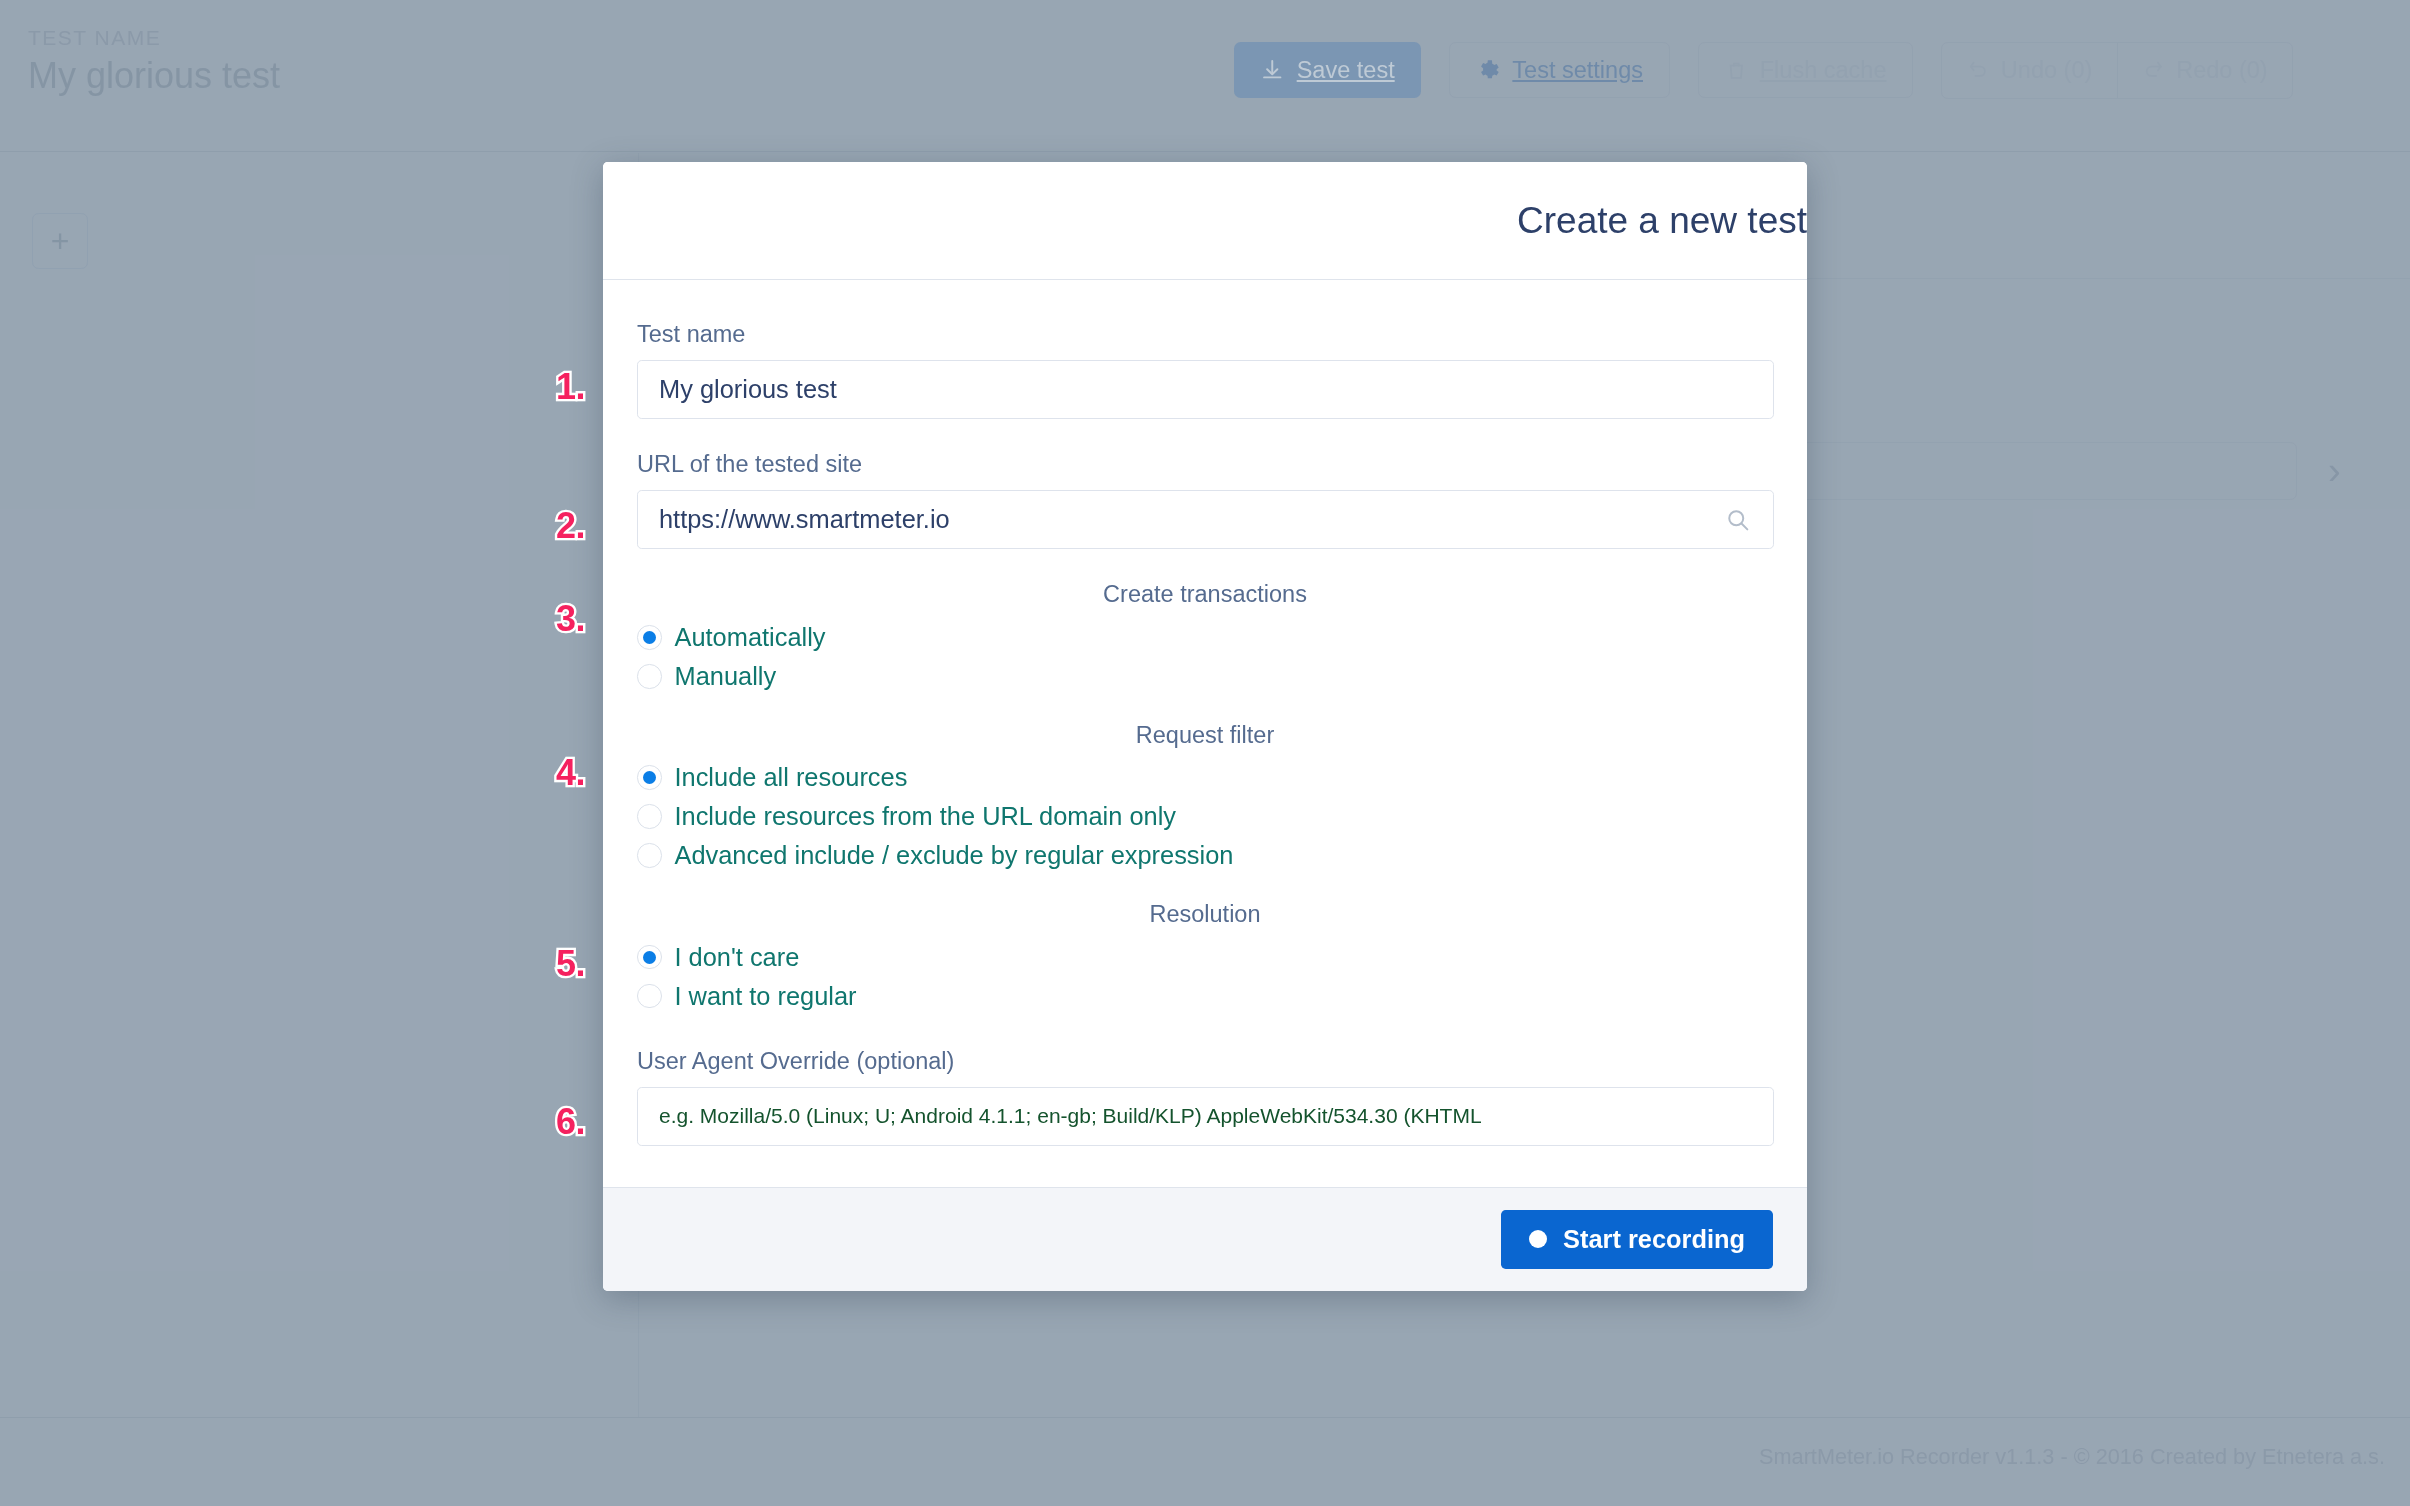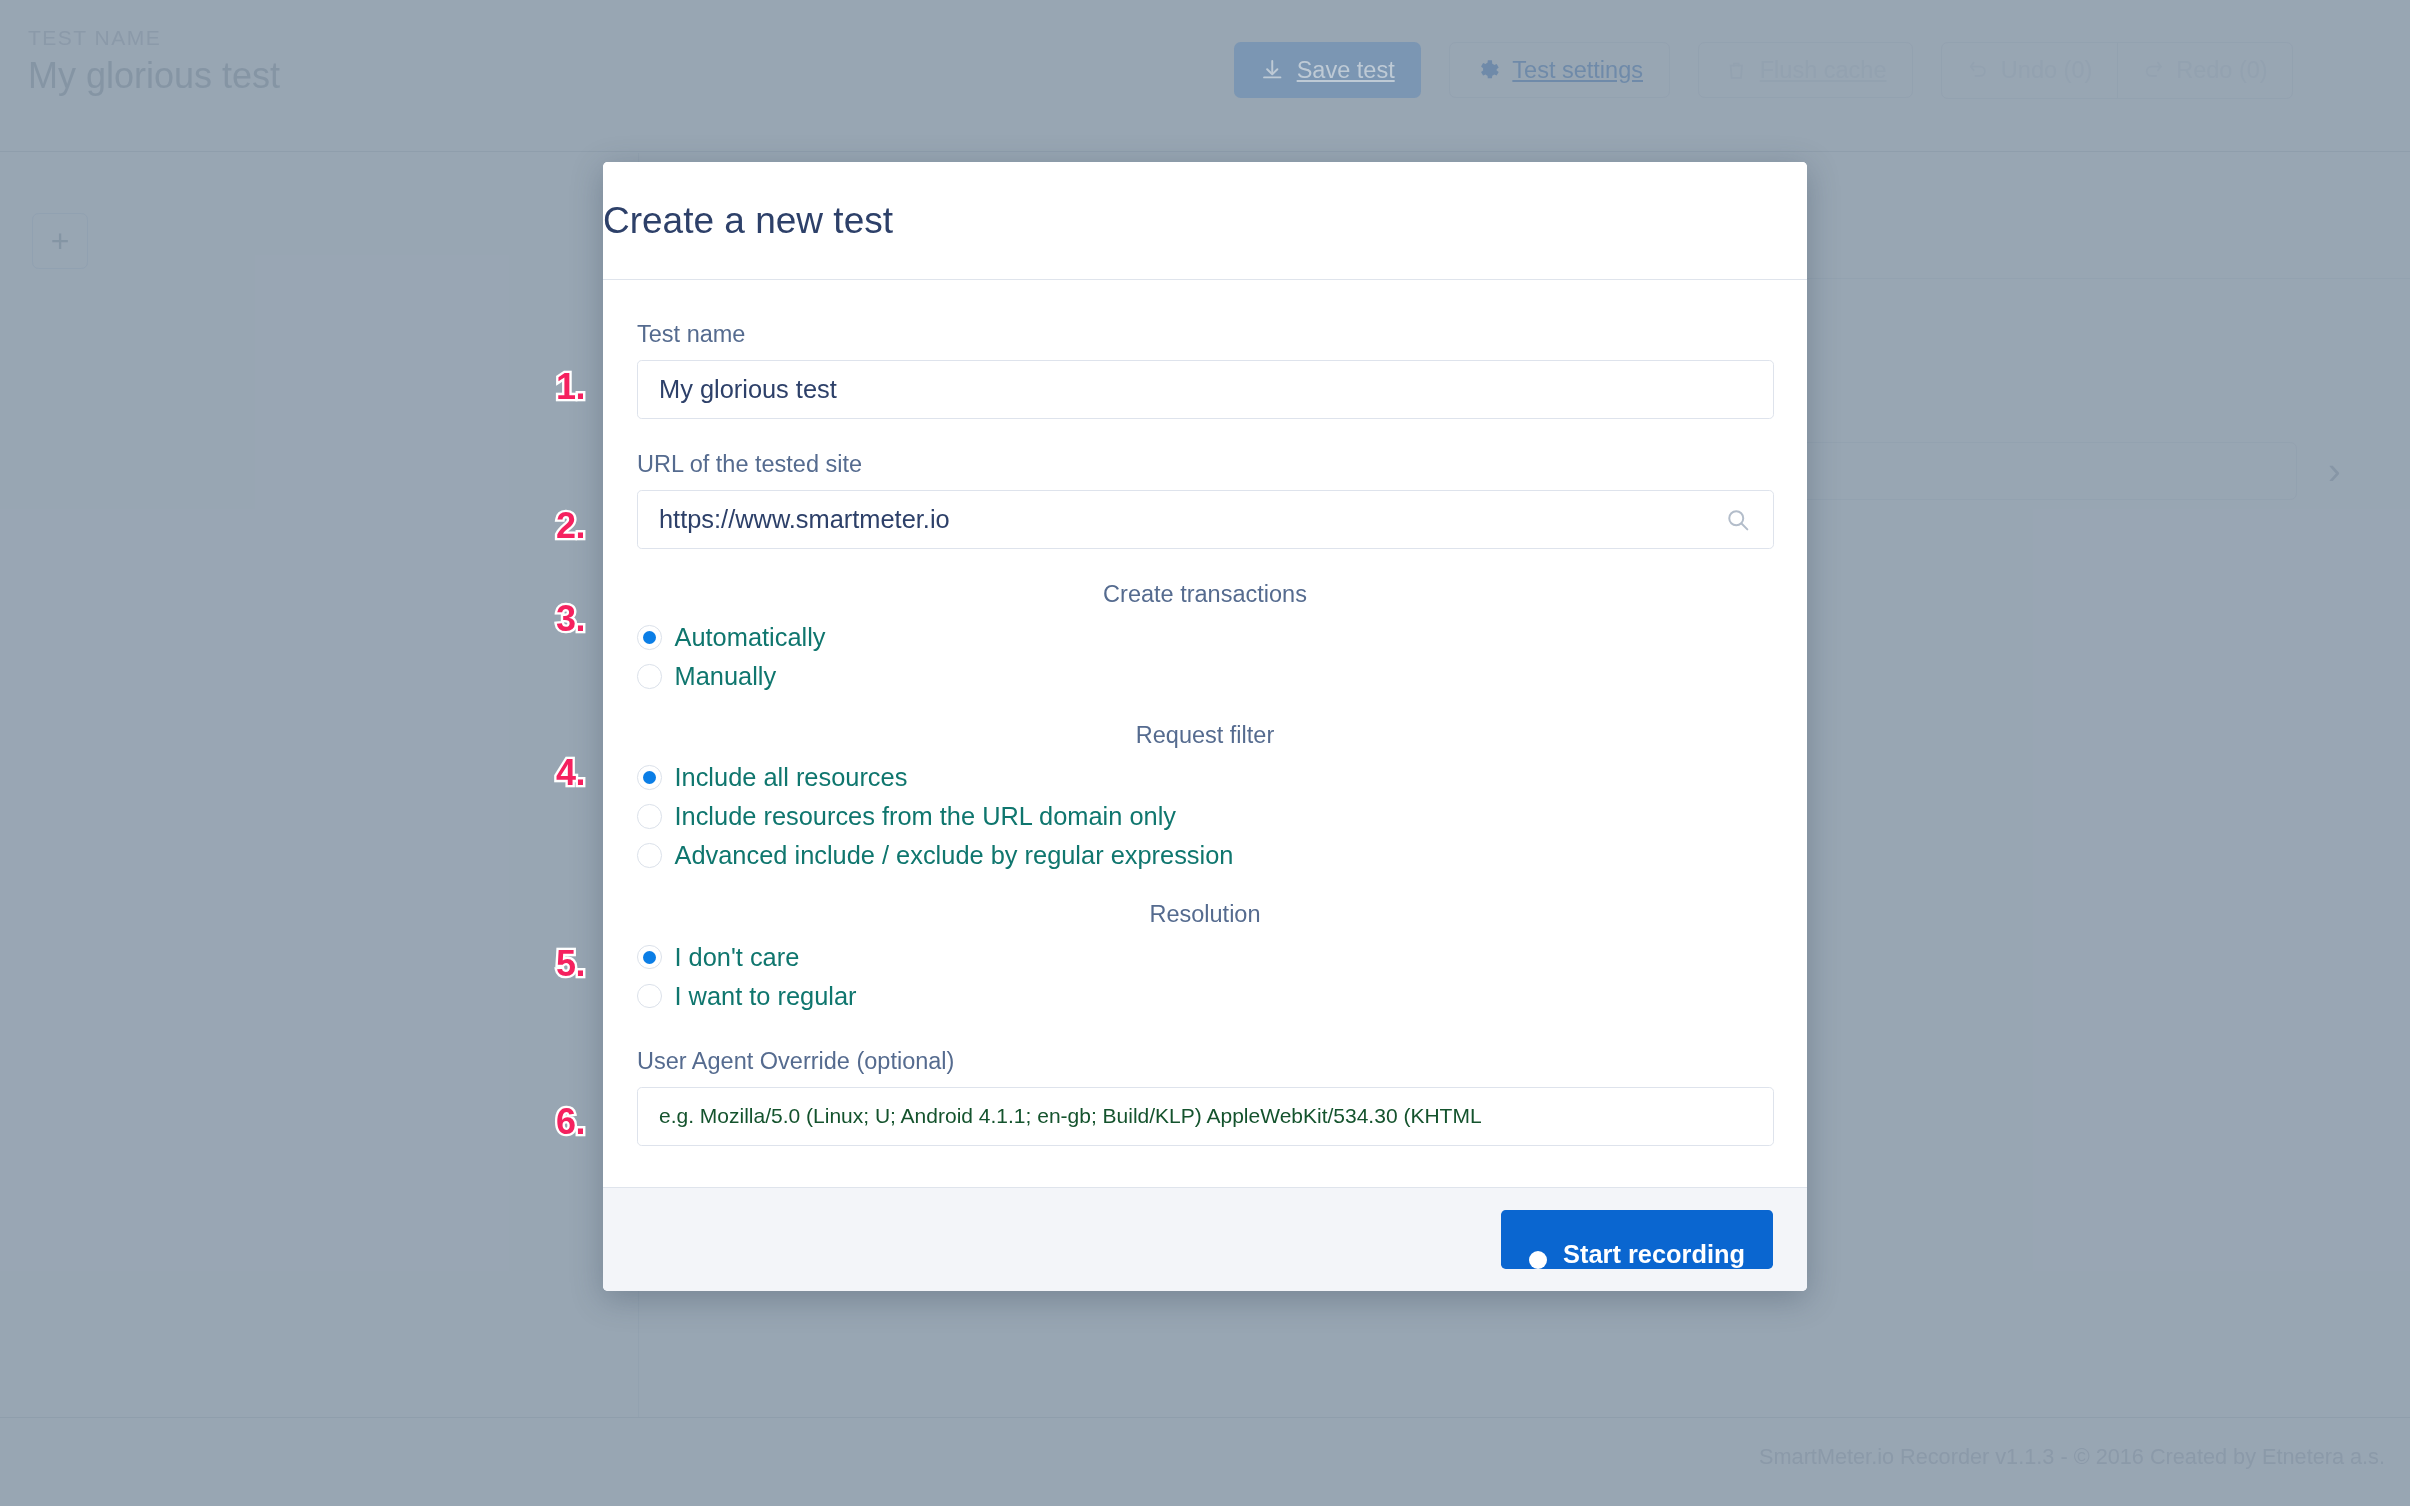--- a/index.html
+++ b/index.html
@@ -182,21 +182,21 @@
     background: #ffffff;
     border-radius: 4.7px;
     box-shadow: 0 7.5px 32px rgba(40,55,75,0.30);
     overflow: hidden;
   }
 
   .modal-header {
     height: 118px;
     display: flex;
     align-items: center;
-    justify-content: flex-start;
+    justify-content: flex-end;
     border-bottom: 0.9px solid #dfe4ec;
     background: #fff;
   }
   .modal-title {
     font-size: 37px;
     color: #2d4069;
     font-weight: 400;
   }
 
   .modal-body {
@@ -281,21 +281,21 @@
     height: 104px;
     background: #f3f5f9;
     border-top: 0.9px solid #dfe4ec;
     display: flex;
     align-items: center;
     justify-content: flex-end;
     padding-right: 34px;
   }
   .start-btn {
     display: flex;
-    align-items: flex-end;
+    align-items: center;
     gap: 16px;
     height: 59px;
     padding: 0 28px;
     background: #0a66d0;
     border-radius: 4.7px;
     color: #ffffff;
     font-size: 25.4px;
     font-weight: 700;
   }
   .rec-dot {

